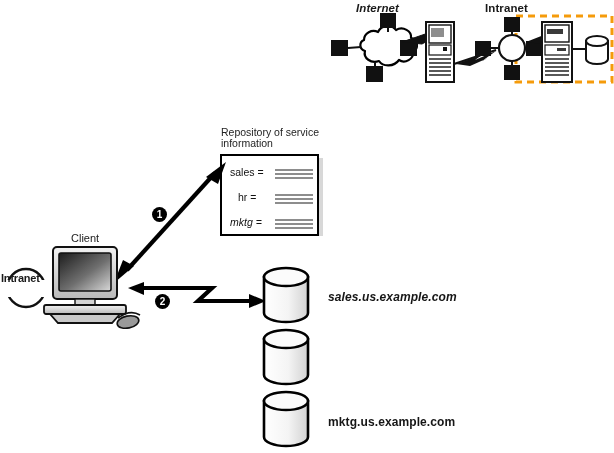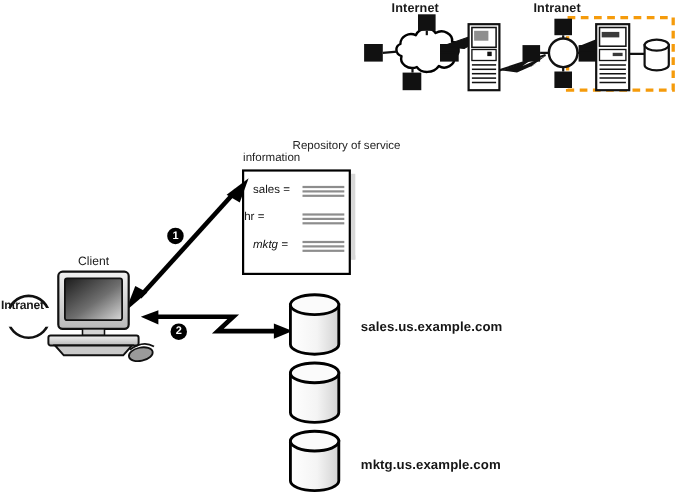--- a/index.html
+++ b/index.html
@@ -93,21 +93,21 @@
     line-height: 15px;
   }
 
   svg { display: block; overflow: visible; }
 </style>
 </head>
 <body>
 
 <div id="stage">
 
-  <div class="lbl net-hdr" style="left:356px; top:2px;">Internet</div>
+  <div class="lbl net-hdr" style="left:356px; top:2px;font-style:italic;">Internet</div>
 
   <div class="lbl net-hdr" style="left:485px; top:2px;">Intranet</div>
 
   <svg class="abs" style="left:330px; top:12px;" width="284" height="78" viewBox="0 0 284 78">
 
     <rect x="186" y="4" width="96" height="66" fill="none" stroke="#F59B0B" stroke-width="3" stroke-dasharray="7,5"></rect>
 
     <g>
       <path d="M34 28 C34 21 42 17 48 20 C51 13 62 12 66 18
                C73 14 82 19 81 26 C88 27 89 37 83 40
@@ -175,34 +175,34 @@
     </g>
 
     <line x1="242" y1="37" x2="256" y2="37" stroke="#111" stroke-width="2"></line>
 
     <g>
       <path d="M256 29 h22 v18 a11 5 0 0 1 -22 0 Z" fill="#ffffff" stroke="#111" stroke-width="2"></path>
       <ellipse cx="267" cy="29" rx="11" ry="5" fill="#ffffff" stroke="#111" stroke-width="2"></ellipse>
     </g>
   </svg>
 
-  <div class="lbl caption" style="left:221px; top:127px;margin-left:45px;">Repository of service</div>
+  <div class="lbl caption" style="left:221px; top:127px;">Repository of service</div>
   <div class="lbl caption" style="left:221px; top:138px;">information</div>
 
   <div class="repo-shadow" style="left:224px; top:232px; width:99px; height:4px;"></div>
   <div class="repo-shadow" style="left:319px; top:158px; width:4px; height:78px;"></div>
 
-  <div class="repo-box" style="left:220px; top:154px; width:99px; height:96px;">
+  <div class="repo-box" style="left:220px; top:154px; width:99px; height:82px;">
 
     <div class="lbl repo-key" style="left:8px; top:10px;">sales =</div>
     <div class="repo-line" style="left:53px; top:13px;  width:38px;"></div>
     <div class="repo-line" style="left:53px; top:17px;  width:38px;"></div>
     <div class="repo-line" style="left:53px; top:21px;  width:38px;"></div>
 
-    <div class="lbl repo-key" style="left:0; top:35px;">hr =</div>
+    <div class="lbl repo-key" style="left:16px; top:35px;">hr =</div>
     <div class="repo-line" style="left:53px; top:38px;  width:38px;"></div>
     <div class="repo-line" style="left:53px; top:42px;  width:38px;"></div>
     <div class="repo-line" style="left:53px; top:46px;  width:38px;"></div>
 
     <div class="lbl repo-key" style="left:8px; top:60px;font-style:italic;">mktg =</div>
     <div class="repo-line" style="left:53px; top:63px;  width:38px;"></div>
     <div class="repo-line" style="left:53px; top:67px;  width:38px;"></div>
     <div class="repo-line" style="left:53px; top:71px;  width:38px;"></div>
   </div>
 
@@ -269,21 +269,21 @@
     <defs>
       <linearGradient id="cylg" x1="0" y1="0" x2="1" y2="0">
         <stop offset="0%" stop-color="#ffffff"></stop>
         <stop offset="55%" stop-color="#f4f4f4"></stop>
         <stop offset="100%" stop-color="#d2d2d2"></stop>
       </linearGradient>
     </defs>
     <path d="M6 9 h44 v36 a22 9 0 0 1 -44 0 Z" fill="url(#cylg)" stroke="#000000" stroke-width="2.6"></path>
     <ellipse cx="28" cy="9" rx="22" ry="9" fill="#fbfbfb" stroke="#000000" stroke-width="2.6"></ellipse>
   </svg>
-  <div class="lbl dbname" style="left:328px; top:290px;">sales.us.example.com</div>
+  <div class="lbl dbname" style="left:328px; top:290px;font-style:italic;">sales.us.example.com</div>
 
   <svg class="abs" style="left:258px; top:330px;" width="64" height="56" viewBox="0 0 64 56">
     <path d="M6 9 h44 v36 a22 9 0 0 1 -44 0 Z" fill="url(#cylg)" stroke="#000000" stroke-width="2.6"></path>
     <ellipse cx="28" cy="9" rx="22" ry="9" fill="#fbfbfb" stroke="#000000" stroke-width="2.6"></ellipse>
   </svg>
 
   <svg class="abs" style="left:258px; top:392px;" width="64" height="56" viewBox="0 0 64 56">
     <path d="M6 9 h44 v36 a22 9 0 0 1 -44 0 Z" fill="url(#cylg)" stroke="#000000" stroke-width="2.6"></path>
     <ellipse cx="28" cy="9" rx="22" ry="9" fill="#fbfbfb" stroke="#000000" stroke-width="2.6"></ellipse>
   </svg>

